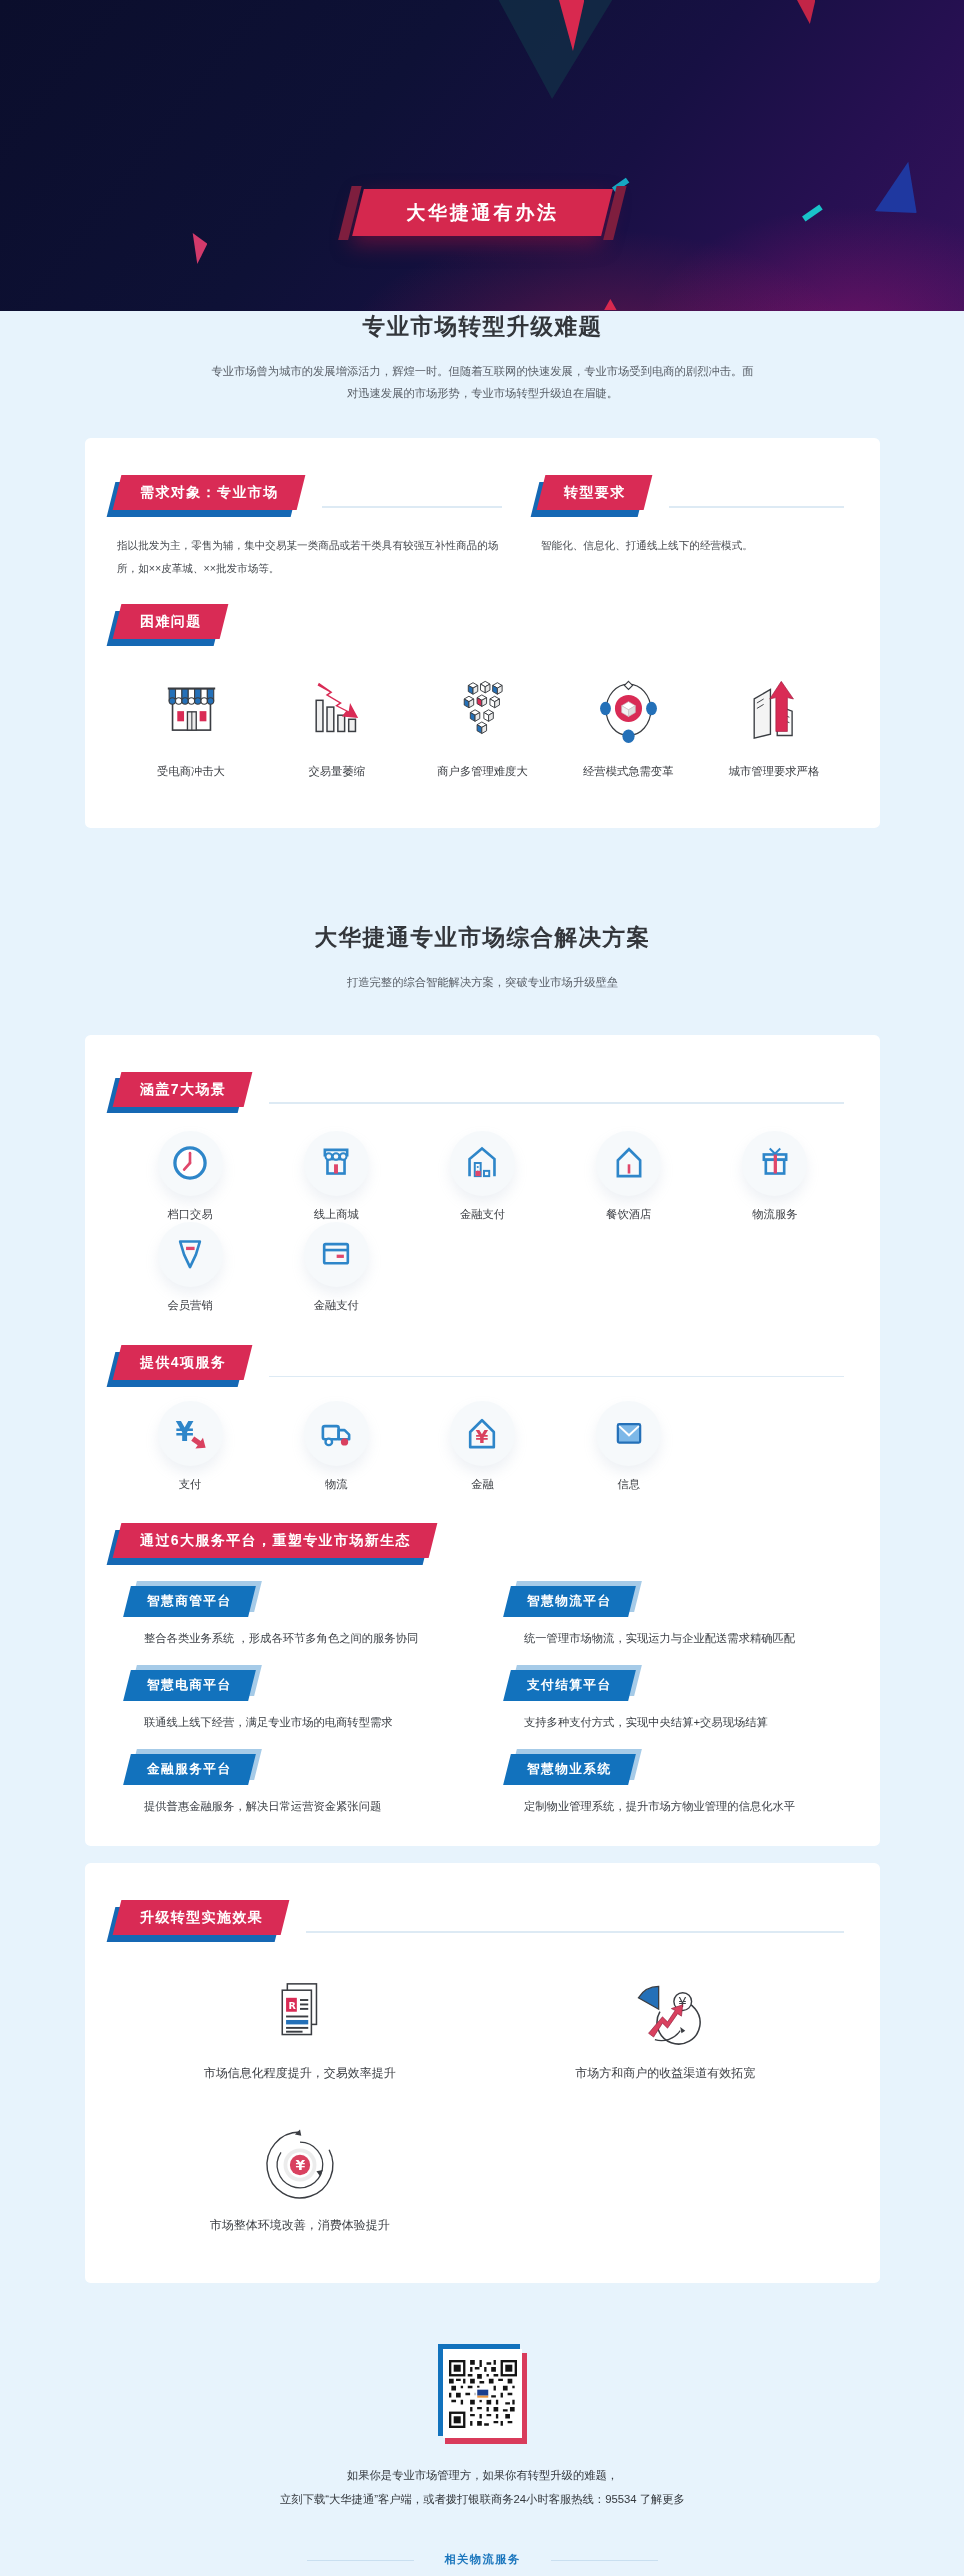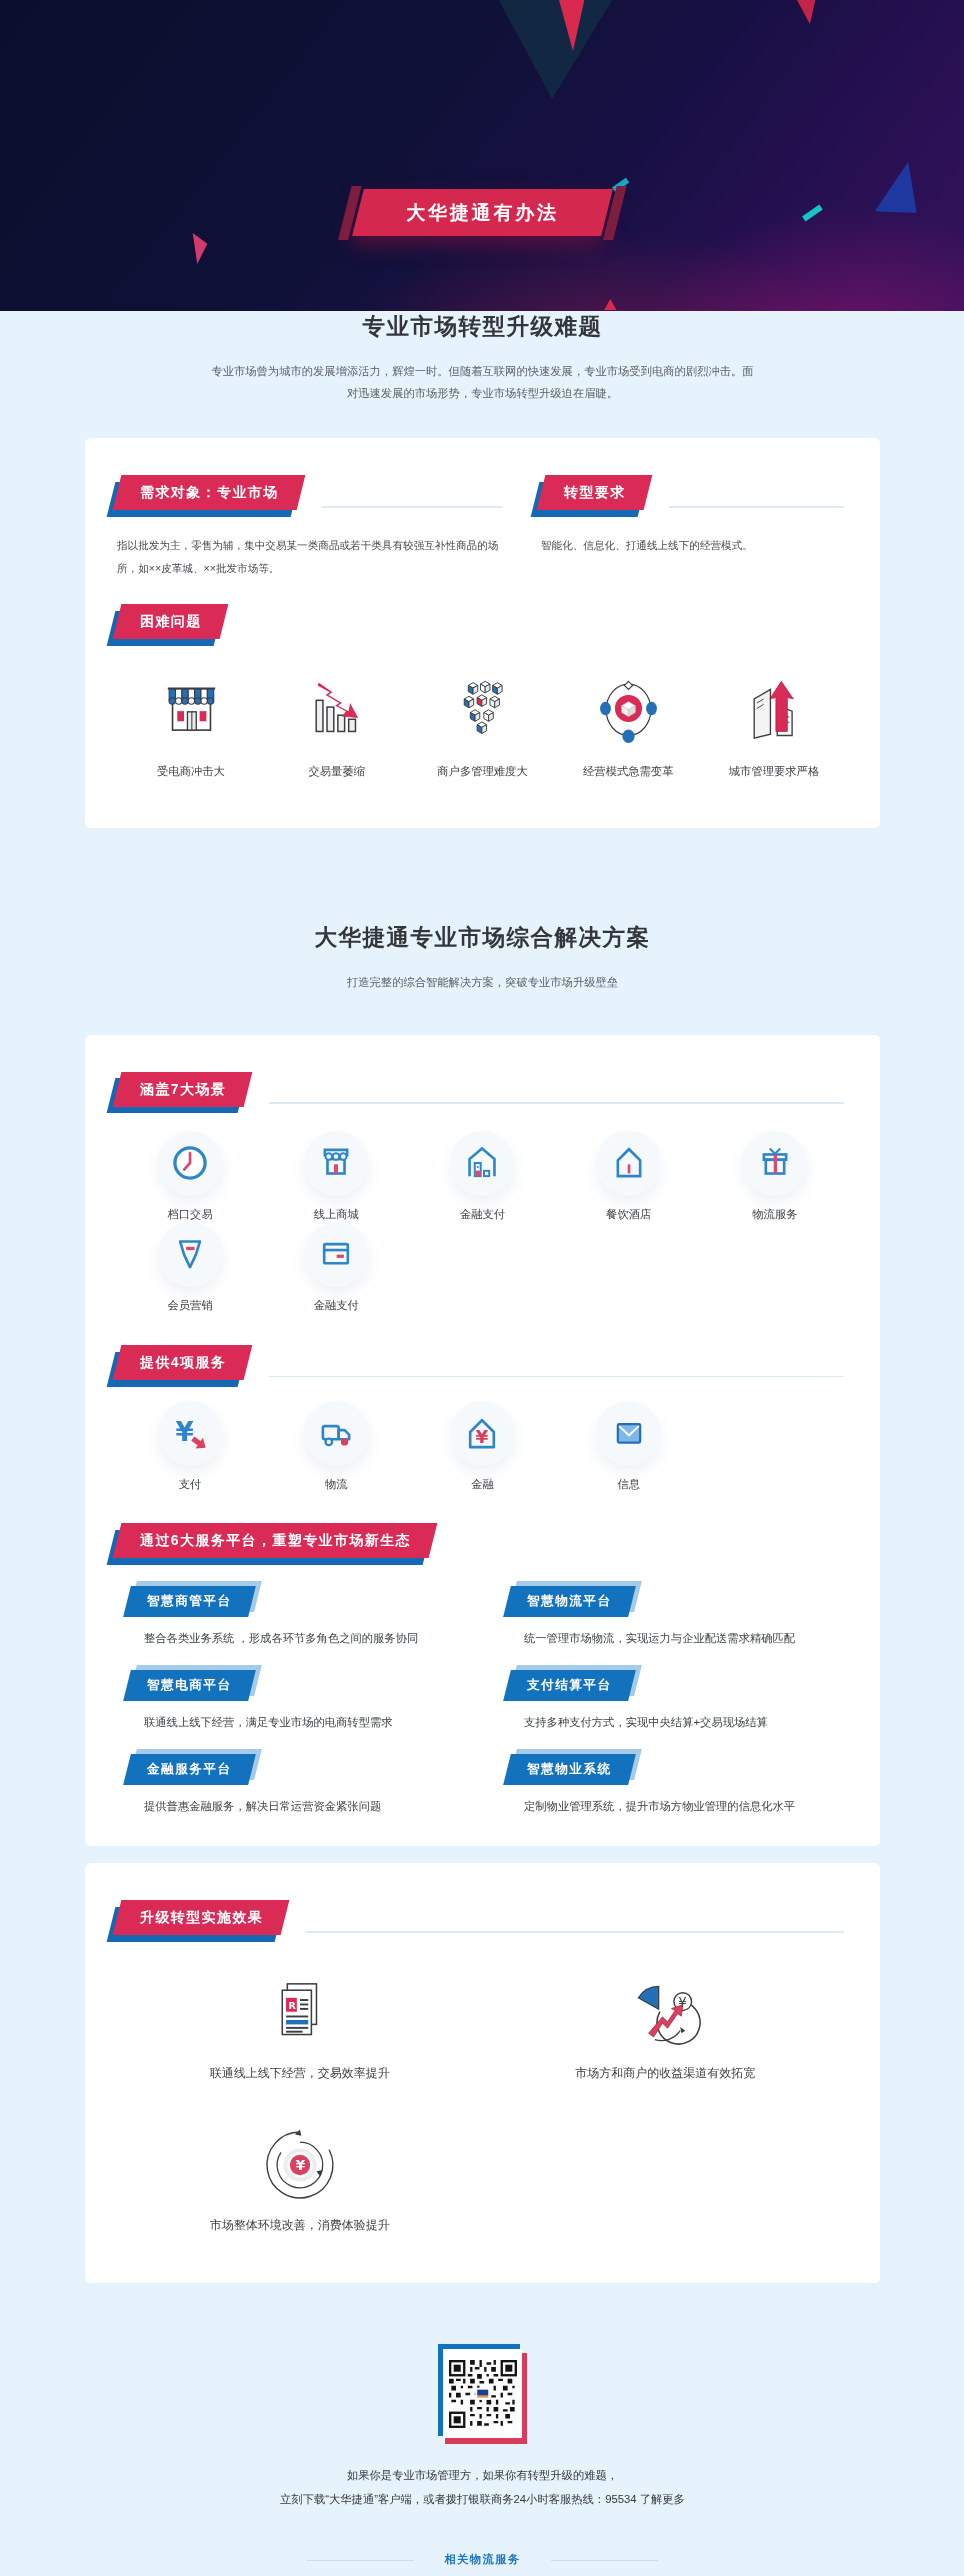--- a/index.html
+++ b/index.html
@@ -470,21 +470,21 @@
           <rect x="38" y="36" width="17" height="22" fill="#d92b55"></rect>
           <text x="42" y="53" font-size="15" font-weight="bold" fill="#fff" font-family="DejaVu Sans, sans-serif">R</text>
           <rect x="60" y="38" width="13" height="3" fill="#3a3d42"></rect>
             <rect x="60" y="45" width="13" height="3" fill="#3a3d42"></rect>
             <rect x="60" y="52" width="13" height="3" fill="#3a3d42"></rect>
           <rect x="38" y="64" width="35" height="3" fill="#3a3d42"></rect>
           <rect x="38" y="71" width="35" height="7" fill="#2470b8"></rect>
           <rect x="38" y="82" width="35" height="3" fill="#3a3d42"></rect>
             <rect x="38" y="88" width="26" height="3" fill="#3a3d42"></rect>
         </svg>
-        <div class="fx-label">联通线上线下经营，交易效率提升</div>
+        <div class="fx-label">市场信息化程度提升，交易效率提升</div>
       </div>
       <div class="fx-item">
         <svg width="76" height="76" viewBox="0 0 120 120">
           <path d="M52 58 A34 34 0 1 0 86 58" fill="none" stroke="#3a3d42" stroke-width="2.4" transform="rotate(-30 52 58)"></path>
           <path d="M50 54 L50 18 A38 38 0 0 0 18 36 Z" fill="#2470b8" stroke="#3a3d42" stroke-width="2"></path>
           <circle cx="88" cy="42" r="14" fill="#fff" stroke="#3a3d42" stroke-width="2.2"></circle>
           <text x="81" y="50" font-size="21" fill="#3a3d42" font-family="DejaVu Sans, sans-serif">¥</text>
           <polygon points="34,92 56,66 64,74 76,56 70,53 88,47 86,65 80,61 64,84 56,76 42,98" fill="#d9415f" stroke="#8e1b3a" stroke-width="1"></polygon>
           <path d="M44 102 a36 36 0 0 0 40 -14" fill="none" stroke="#3a3d42" stroke-width="2"></path>
           <polygon points="86,92 84,82 92,88" fill="#3a3d42"></polygon>

